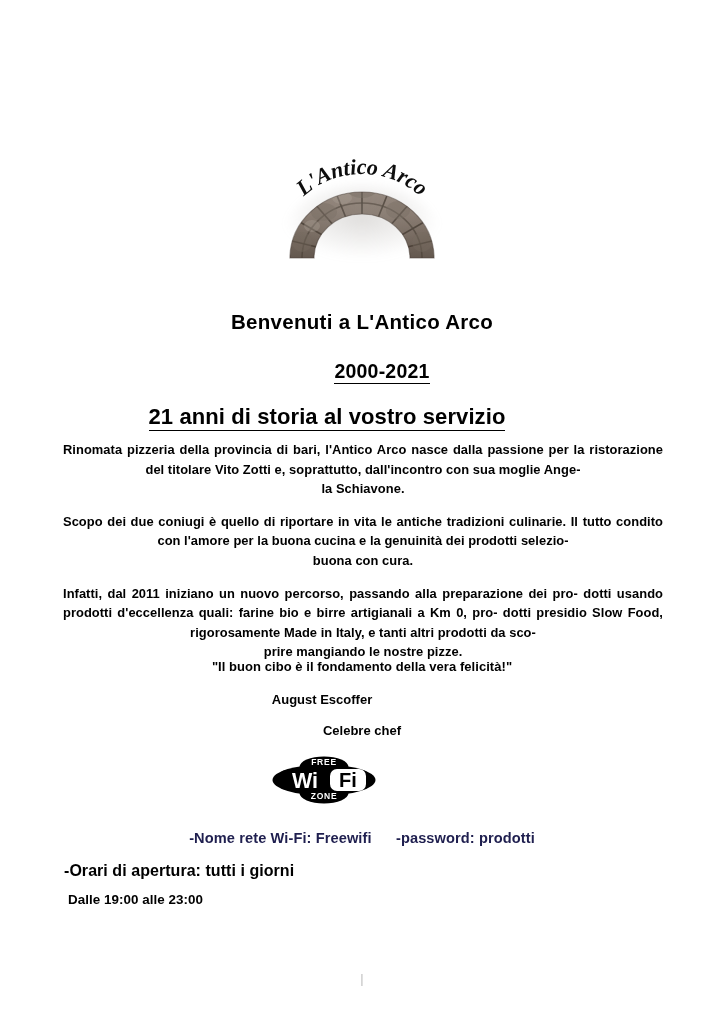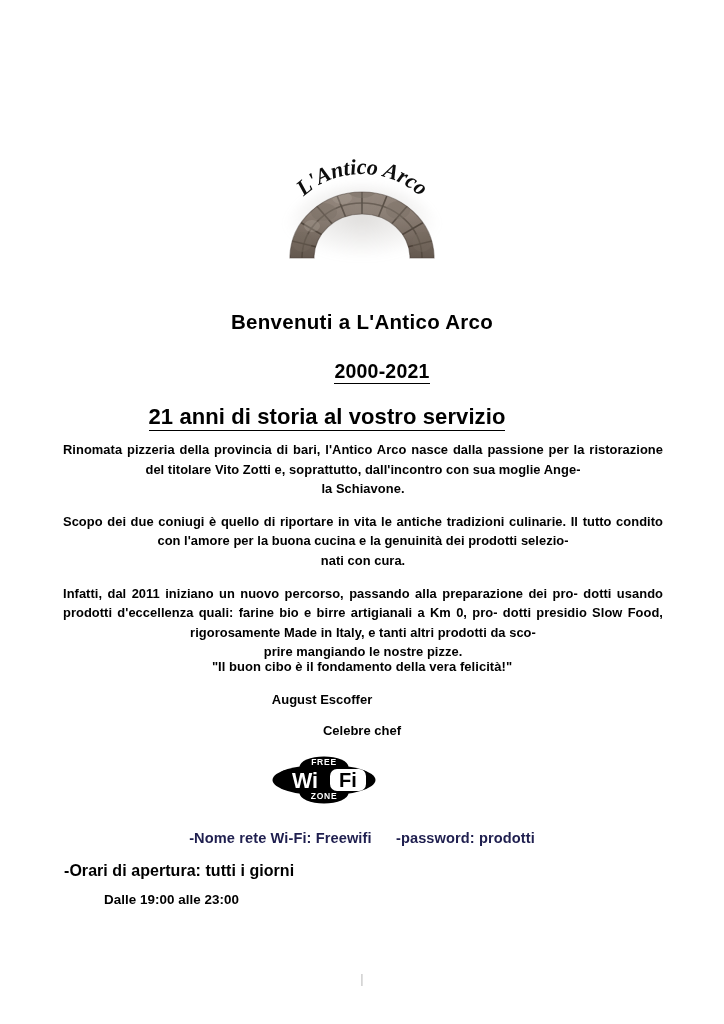--- a/index.html
+++ b/index.html
@@ -177,21 +177,20 @@
     letter-spacing: 0.05px;
   }
   .hours-value {
     position: absolute;
     top: 892px;
     left: 68px;
     font-size: 13.4px;
     font-weight: bold;
     color: #000;
     letter-spacing: 0.05px;
-    margin-left: 36px;
   }
 
   
   .footer {
     position: absolute;
     top: 972px;
     left: 0;
     width: 724px;
     text-align: center;
     font-size: 12px;
@@ -289,21 +288,21 @@
 
     <p class="para">
       <span>Rinomata pizzeria della provincia di bari, l'Antico Arco nasce dalla passione per la</span>
       <span>ristorazione del titolare Vito Zotti e, soprattutto, dall'incontro con sua moglie Ange-</span>
       <span class="lastline">la Schiavone.</span>
     </p>
 
     <p class="para">
       <span>Scopo dei due coniugi è quello di riportare in vita le antiche tradizioni culinarie. Il</span>
       <span>tutto condito con l'amore per la buona cucina e la genuinità dei prodotti selezio-</span>
-      <span class="lastline">nati con cura.</span>
+      <span class="lastline">buona con cura.</span>
     </p>
 
     <p class="para">
       <span>Infatti, dal 2011 iniziano un nuovo percorso, passando alla preparazione dei pro-</span>
       <span>dotti usando prodotti d'eccellenza quali: farine bio e birre artigianali a Km 0, pro-</span>
       <span>dotti presidio Slow Food, rigorosamente Made in Italy, e tanti altri prodotti da sco-</span>
       <span class="lastline">prire mangiando le nostre pizze.</span>
     </p>
 
   </div>

